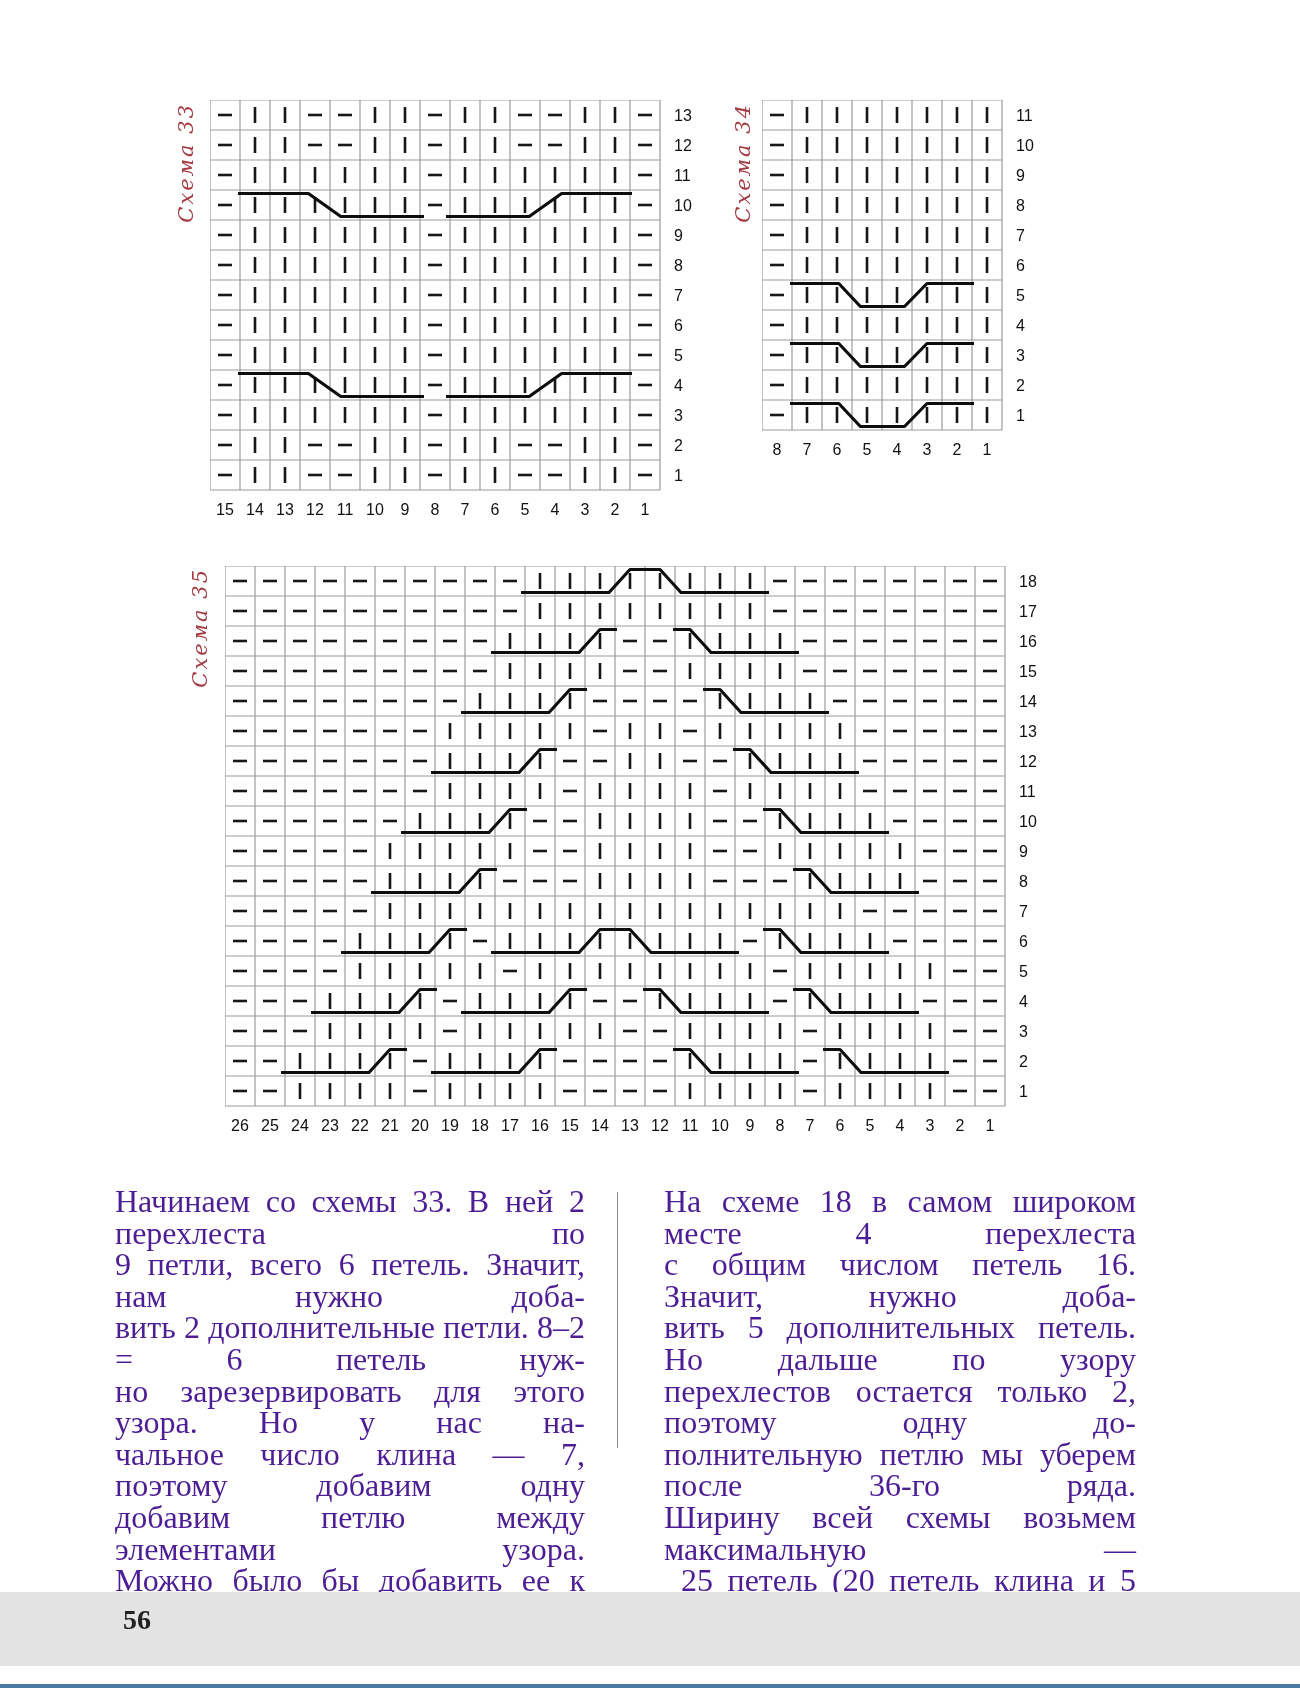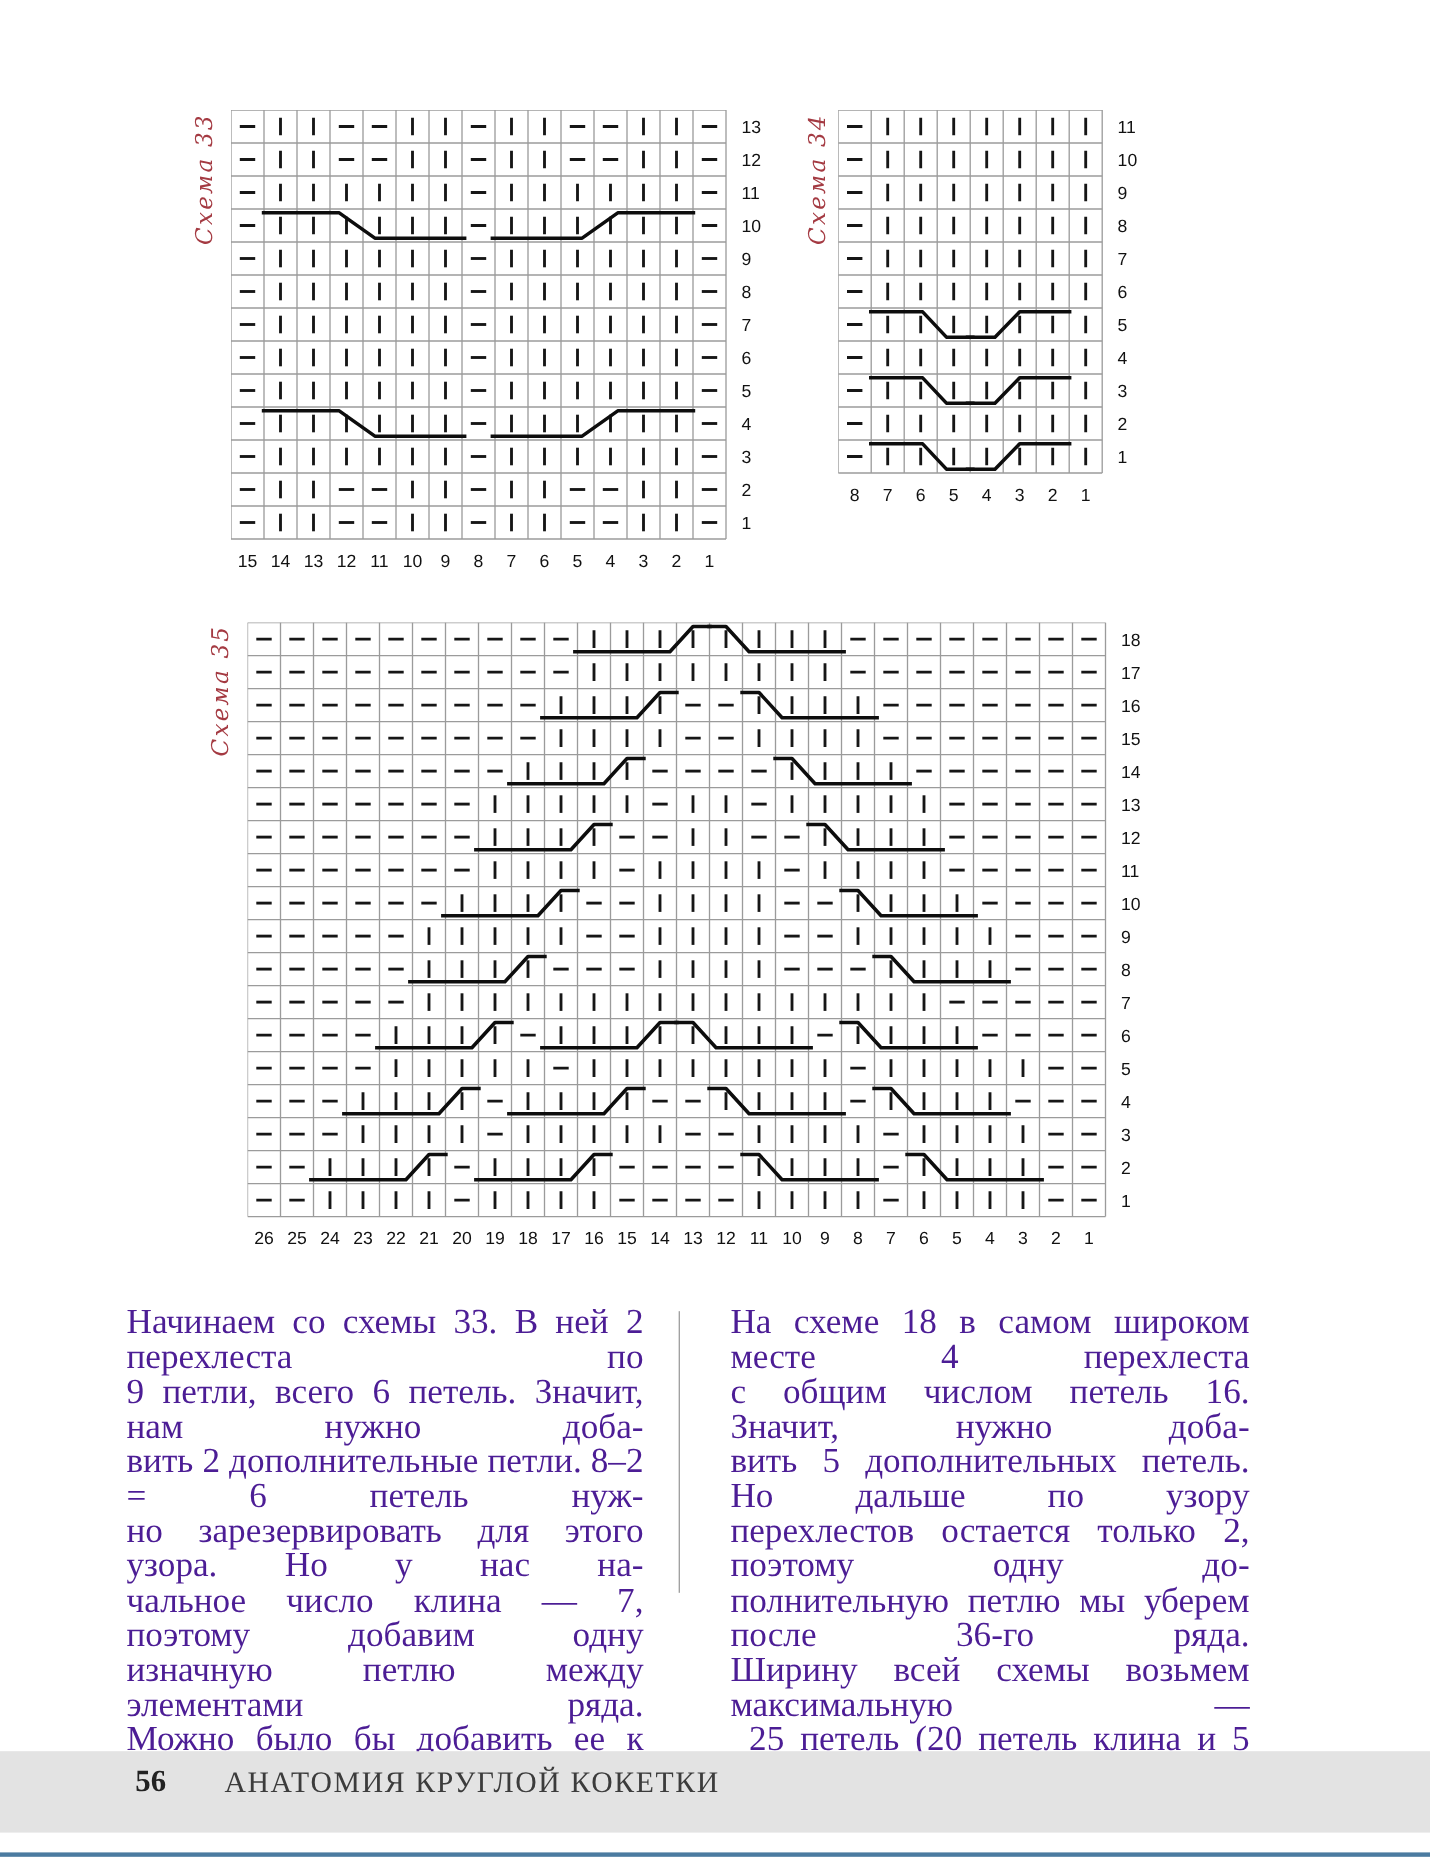--- a/index.html
+++ b/index.html
@@ -1014,34 +1014,33 @@
           <text x="765" y="565" font-size="16" font-family="&quot;Liberation Sans&quot;, sans-serif" fill="#111" text-anchor="middle">1</text>
         </svg></div>
   </div>
 
   <div class="textcol" style="left:115px;top:1186px;width:470px;">
       <div class="tline">Начинаем со схемы 33. В ней 2 перехлеста по</div>
       <div class="tline">9 петли, всего 6 петель. Значит, нам нужно доба-</div>
       <div class="tline">вить 2 дополнительные петли. 8–2 = 6 петель нуж-</div>
       <div class="tline">но зарезервировать для этого узора. Но у нас на-</div>
       <div class="tline">чальное число клина — 7, поэтому добавим одну</div>
-      <div class="tline">изначную петлю между элементами ряда.</div>
+      <div class="tline">добавим петлю между элементами узора.</div>
       <div class="tline">Можно было бы добавить ее к фону — это, повто-</div>
       <div class="tline last">рюсь, дело вкуса.</div>
     </div>
   <div class="vdivider" style="left:617px;top:1192px;height:256px;"></div>
   <div class="textcol" style="left:664px;top:1186px;width:472px;">
       <div class="tline">На схеме 18 в самом широком месте 4 перехлеста</div>
       <div class="tline">с общим числом петель 16. Значит, нужно доба-</div>
       <div class="tline">вить 5 дополнительных петель. Но дальше по узору</div>
       <div class="tline">перехлестов остается только 2, поэтому одну до-</div>
       <div class="tline">полнительную петлю мы уберем после 36-го ряда.</div>
       <div class="tline">Ширину всей схемы возьмем максимальную —</div>
       <div class="tline last">25 петель (20 петель клина и 5 дополнительных).</div>
     </div>
 
   <div class="footerbar" style="top:1592px;">
     <div class="pagenum" style="left:123px;top:12px;">56</div>
-    <div class="pagetitle" style="left:204px;top:13px;">АНАТОМИЯ КРУГЛОЙ КОКЕТКИ</div>
   </div>
   <div class="blueline" style="top:1684px;"></div>
 
 </div>
 
 </body></html>

